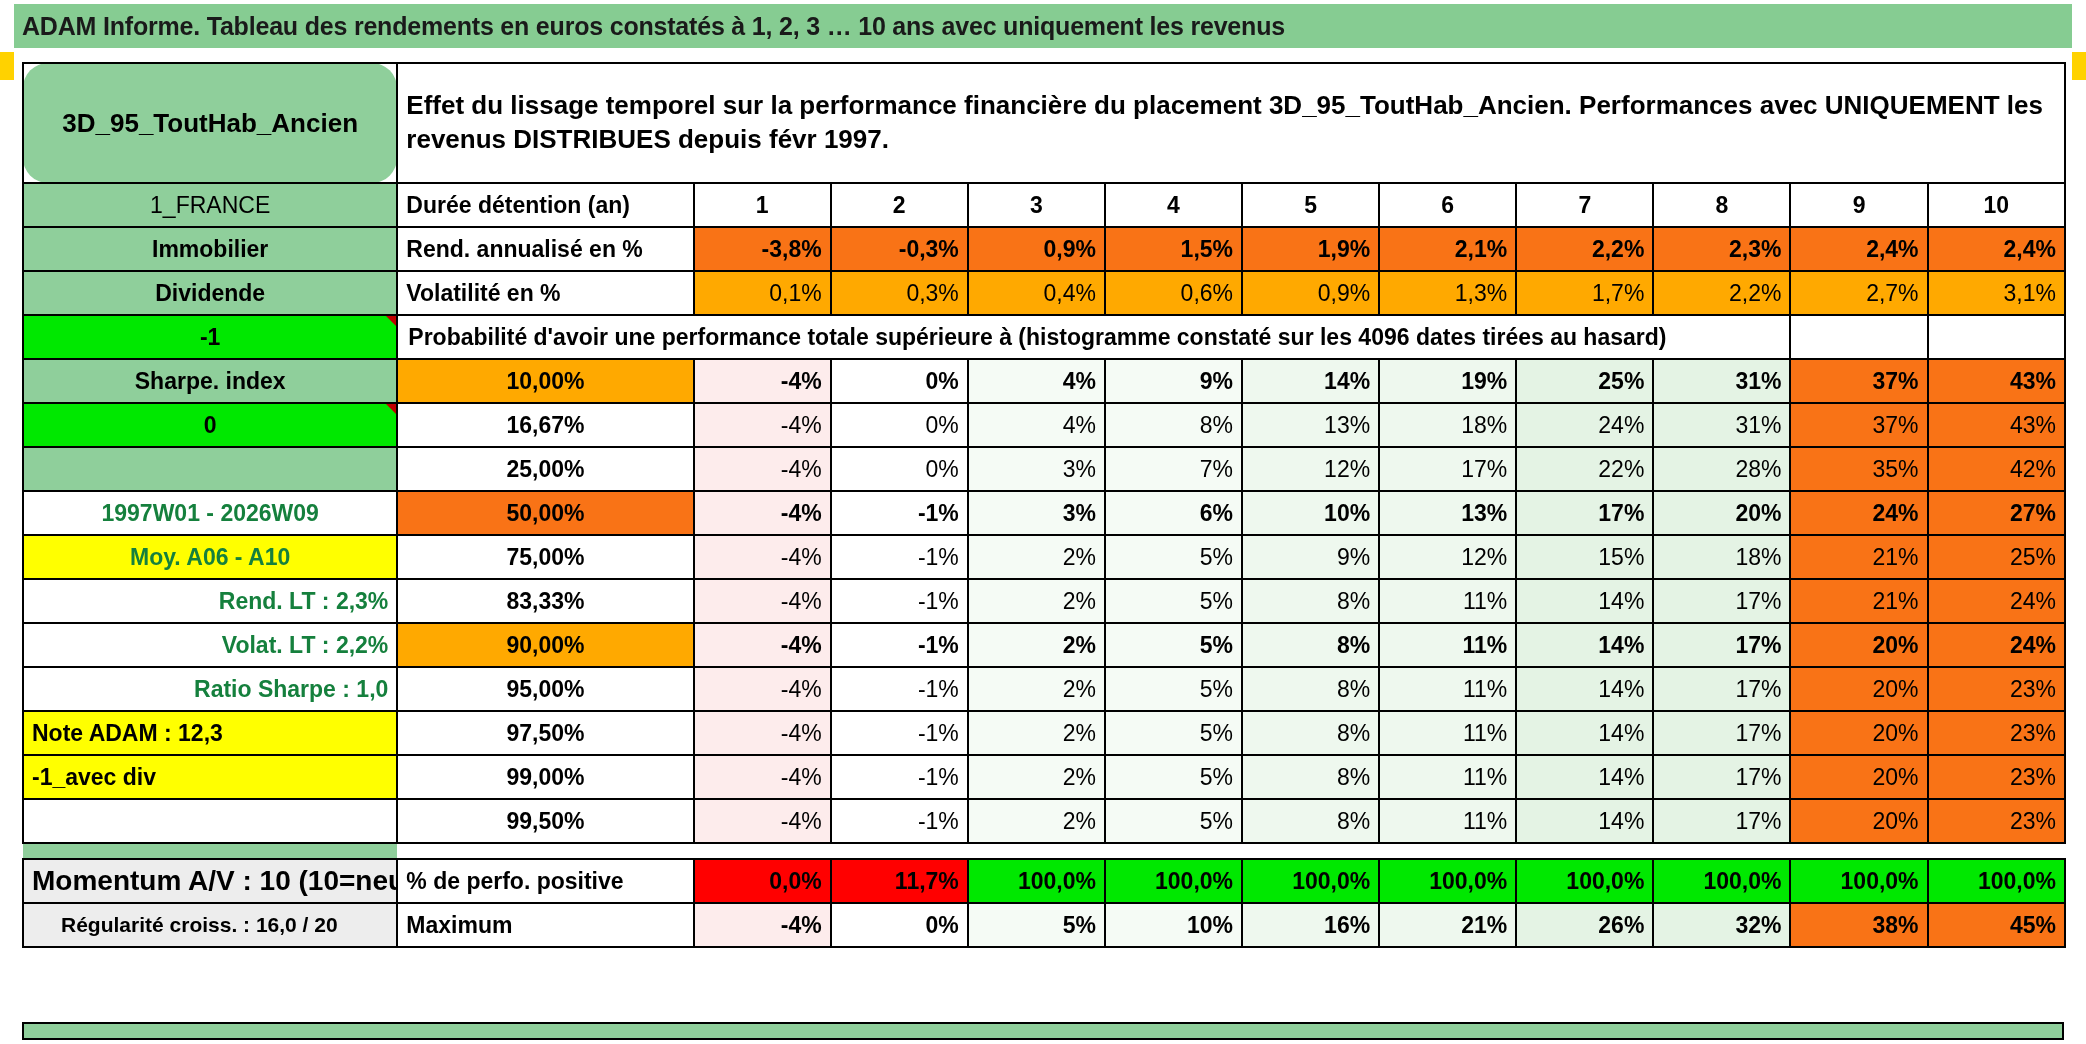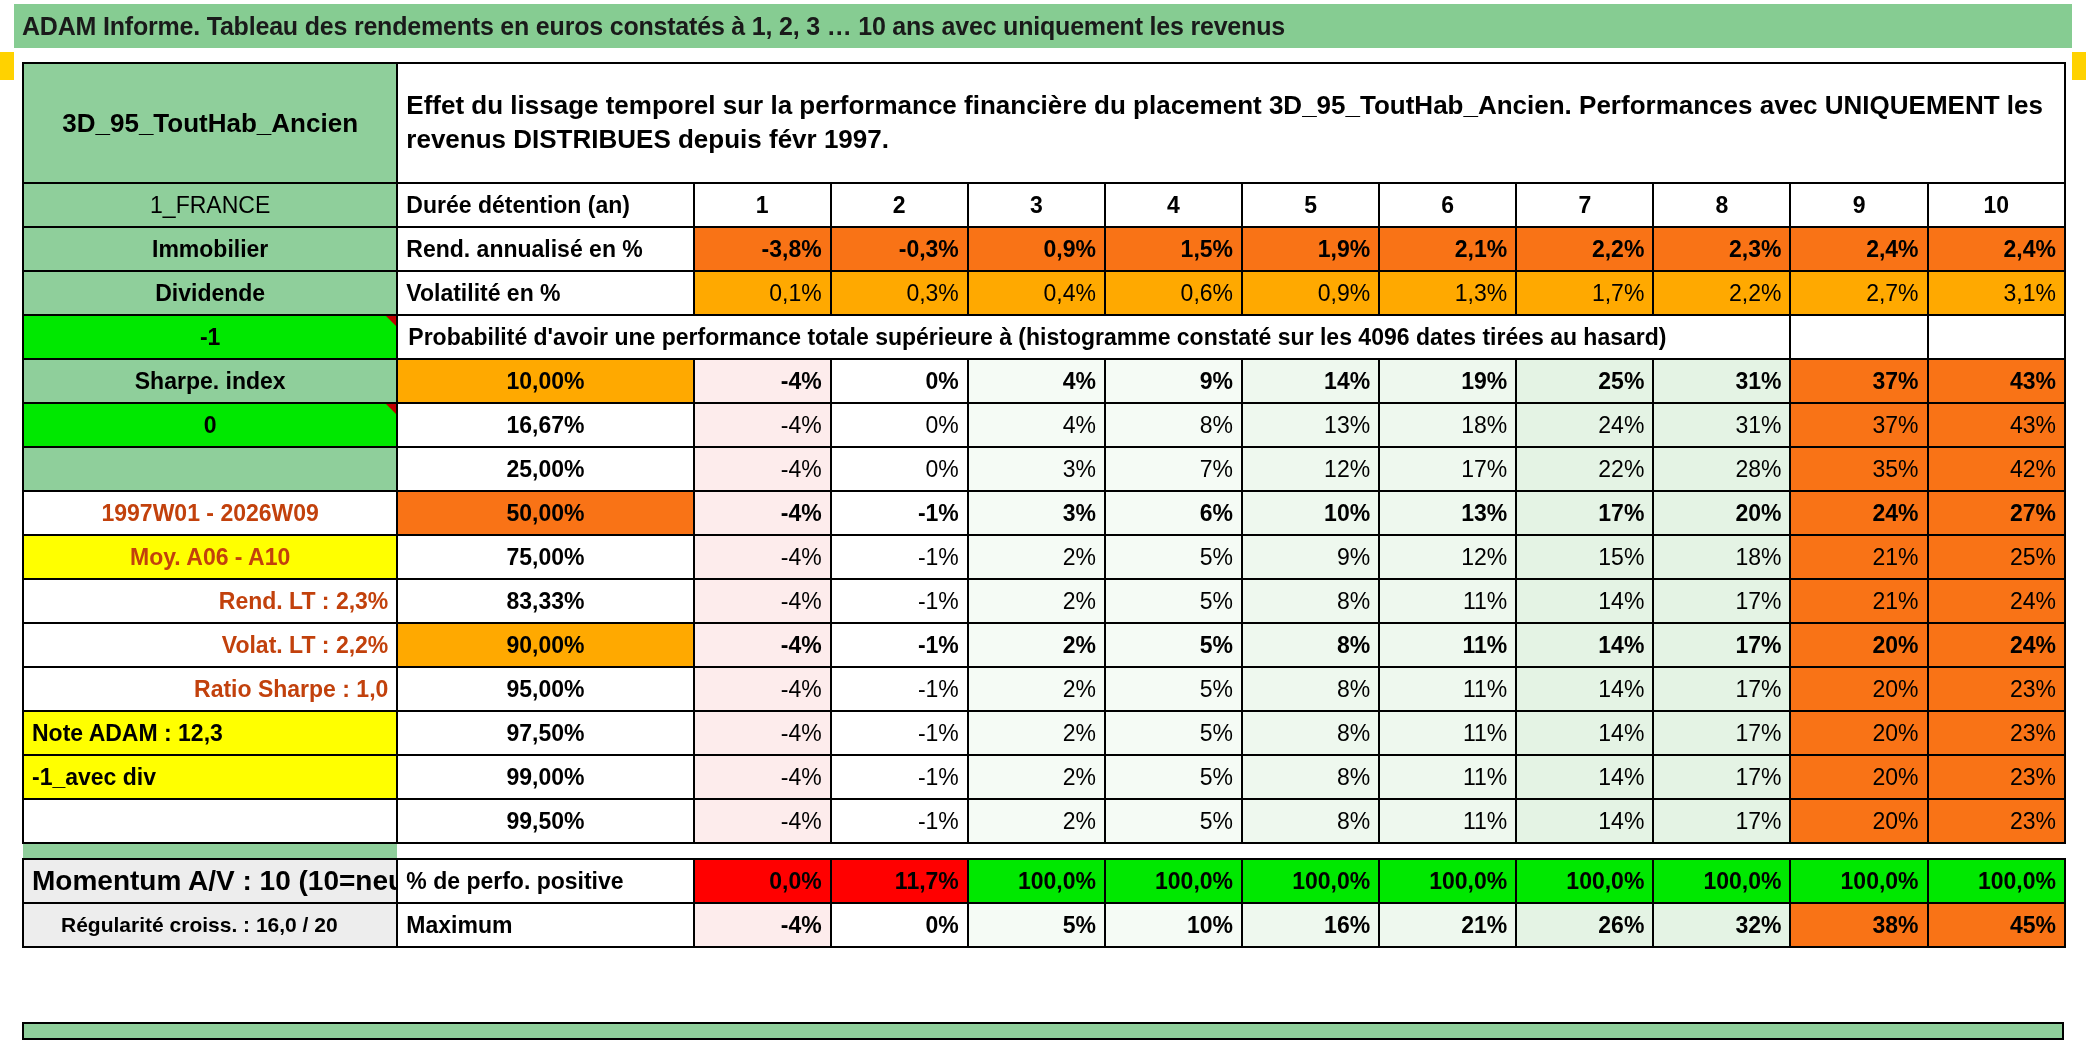--- a/index.html
+++ b/index.html
@@ -63,21 +63,21 @@
   .green-lite2{ background: #e4f3e4; }
   .green-pale { background: #eef8ee; }
   .green-pale2{ background: #f5fbf5; }
   .green-vivid{ background: #00e800; }
   .orange     { background: #ffa900; }
   .yellow     { background: #ffff00; }
   .white      { background: #ffffff; }
   .pinkish    { background: #fdecec; }
   .red        { background: #ff0000; }
   .gray-lite  { background: #ededed; }
-  .red-txt    { color: #c2410c; }
+  .red-txt    { color: #15803d; }
 
   .corner-mark { position: relative; }
   .corner-mark::after {
     content: ""; position: absolute; top: 0; right: 0;
     border-top: 10px solid #c00000;
     border-left: 10px solid transparent;
   }
 
   .spacer-row td { border: none; height: 16px; background: #ffffff; }
   .spacer-green { background: #8fcf9b !important; }
@@ -112,21 +112,21 @@
         <col style="width:137px">
         <col style="width:137px">
       <col style="width:137px">
         <col style="width:137px">
         <col style="width:137px">
       <col style="width:137px">
     </colgroup>
     <tbody>
 
       <tr>
-        <td class="green-hdr c-center b" style="height:120px; font-size:26px;">3D_95_ToutHab_Ancien</td>
+        <td class="green-hdr c-center b" style="height:120px; font-size:26px;border-radius:25px;">3D_95_ToutHab_Ancien</td>
         <td class="white c-left b" colspan="11" style="height:120px; font-size:26px; white-space:normal; line-height:1.3; padding:6px 8px;margin-left:8px;">Effet du lissage temporel sur la performance financière du placement 3D_95_ToutHab_Ancien. Performances avec UNIQUEMENT les revenus DISTRIBUES depuis févr 1997.</td>
       </tr>
 
       <tr>
         <td class="green-hdr c-center">1_FRANCE</td>
         <td class="white c-left b">Durée détention (an)</td>
         <td class="white c-center b">1</td>
         <td class="white c-center b">2</td>
         <td class="white c-center b">3</td>
         <td class="white c-center b">4</td>

